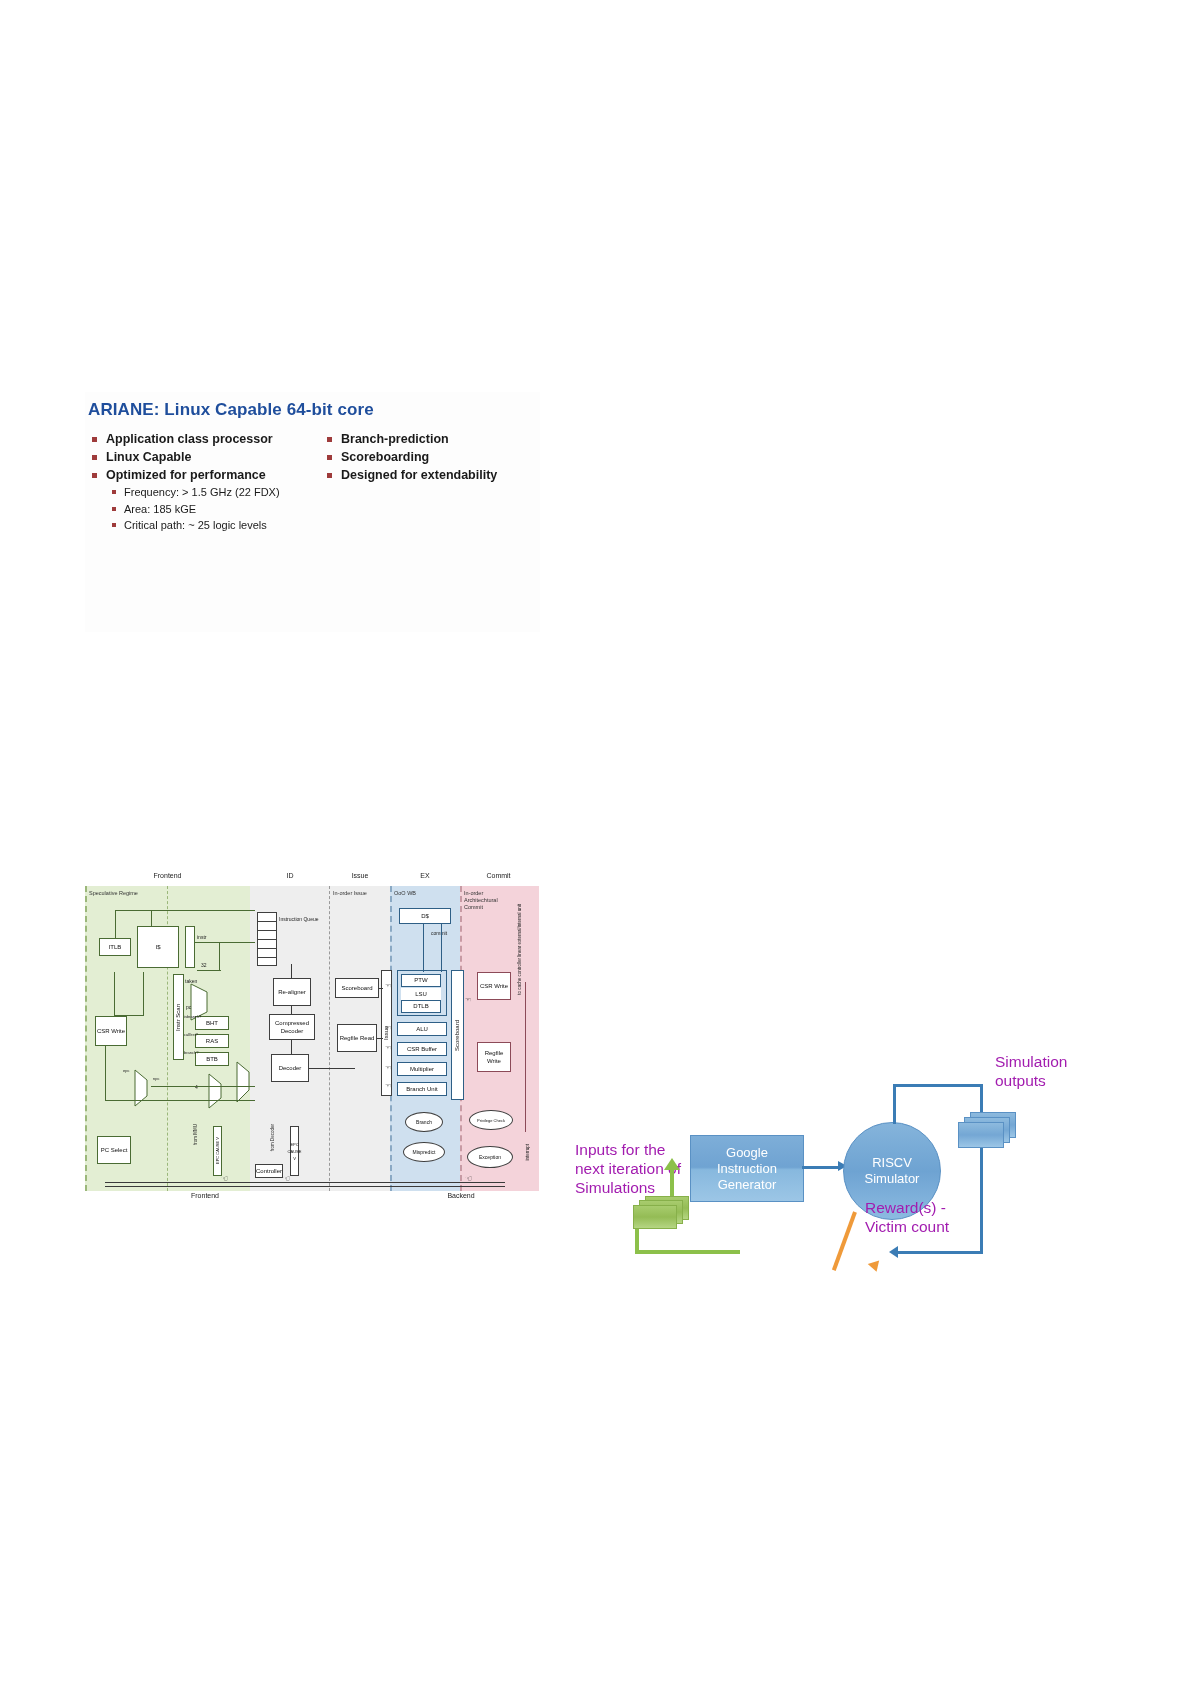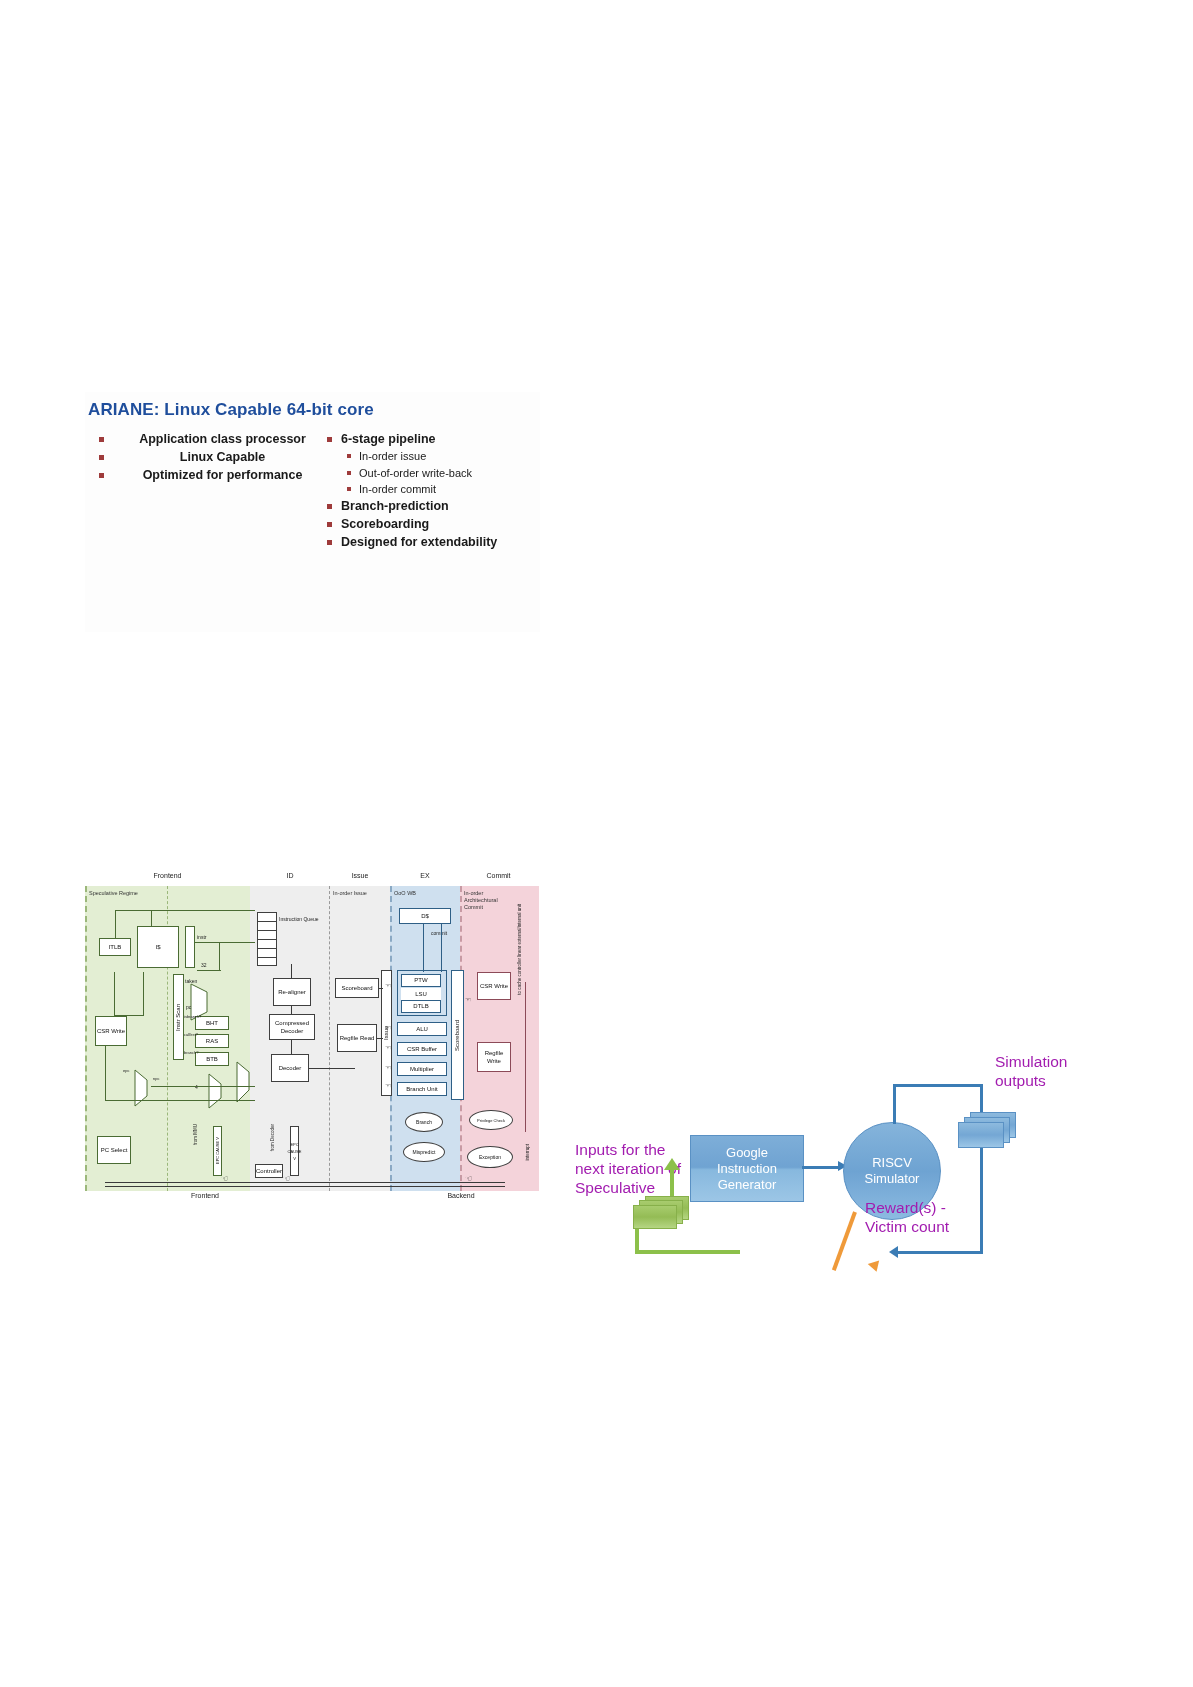--- a/index.html
+++ b/index.html
@@ -3,21 +3,21 @@
 <meta charset="utf-8">
 <style>
   html,body{margin:0;padding:0;background:#ffffff;}
   body{width:1193px;height:1687px;position:relative;font-family:"Liberation Sans",sans-serif;}
 
   
   #ariane-block{position:absolute;left:85px;top:392px;width:455px;height:240px;background:#fdfdfd;}
   #ariane-title{font-size:17px;font-weight:bold;color:#1f4e9c;letter-spacing:.1px;
                 position:absolute;left:3px;top:8px;white-space:nowrap;}
   .col{position:absolute;top:40px;}
-  #col-left{left:12px;width:235px;text-align:center;}
+  #col-left{left:5px;width:235px;}
   #col-right{left:240px;width:215px;}
   ul.lv1{list-style:none;margin:0;padding:0;}
   li.b1{position:relative;padding-left:16px;font-size:12.5px;font-weight:bold;color:#1a1a1a;margin-bottom:3px;line-height:15px;}
   li.b1>.sq{position:absolute;left:2px;top:5px;width:5px;height:5px;background:#9e3b3b;}
   ul.lv2{list-style:none;margin:2px 0 3px 0;padding:0;}
   li.b2{position:relative;padding-left:18px;font-size:11px;font-weight:normal;color:#1a1a1a;margin-bottom:2.5px;line-height:14px;}
   li.b2>.sq{position:absolute;left:6px;top:5px;width:4px;height:4px;background:#9e3b3b;}
 
   
   #arch{position:absolute;left:85px;top:872px;width:452px;height:335px;background:#ffffff;
@@ -86,35 +86,31 @@
         <span class="sq"></span>
         <span>Application class processor</span>
       </li>
       <li class="b1">
         <span class="sq"></span>
         <span>Linux Capable</span>
       </li>
       <li class="b1">
         <span class="sq"></span>
         <span>Optimized for performance</span>
+        <ul class="lv2">
+          <li class="b2"><span class="sq"></span><span>Frequency: &gt; 1.5 GHz (22 FDX)</span></li>
+          <li class="b2"><span class="sq"></span><span>Area: 185 kGE</span></li>
+          <li class="b2"><span class="sq"></span><span>Critical path: ~ 25 logic levels</span></li>
+        </ul>
       </li>
     </ul>
   </div>
 
   <div class="col" id="col-right">
     <ul class="lv1">
-      <li class="b1">
-        <span class="sq"></span>
-        <span>6-stage pipeline</span>
-        <ul class="lv2">
-          <li class="b2"><span class="sq"></span><span>In-order issue</span></li>
-          <li class="b2"><span class="sq"></span><span>Out-of-order write-back</span></li>
-          <li class="b2"><span class="sq"></span><span>In-order commit</span></li>
-        </ul>
-      </li>
       <li class="b1">
         <span class="sq"></span>
         <span>Branch-prediction</span>
       </li>
       <li class="b1">
         <span class="sq"></span>
         <span>Scoreboarding</span>
       </li>
       <li class="b1">
         <span class="sq"></span>
@@ -271,21 +267,21 @@
     <div class="wire k" style="left:20px;top:296px;width:400px;height:1px;"></div>
     <div class="wire k" style="left:20px;top:300px;width:400px;height:1px;"></div>
   </div>
 
   <div class="botband" style="left:0px;width:240px;">Frontend</div>
   <div class="botband" style="left:300px;width:152px;">Backend</div>
 </section>
 
 <section id="mlfig">
 
-  <div class="mtext" style="left:0px;top:110px;width:110px;">Inputs for the next iteration of Speculative</div>
+  <div class="mtext" style="left:0px;top:110px;width:110px;">Inputs for the next iteration of Simulations</div>
 
   <div class="mbox" style="left:115px;top:105px;width:112px;height:65px;">
     <span>Google</span>
     <span>Instruction</span>
     <span>Generator</span>
   </div>
 
   <div class="mwire blue" style="left:227px;top:136px;width:38px;height:3px;"></div>
   <div style="position:absolute;left:263px;top:131px;width:0;height:0;border-left:9px solid #3b7cb5;border-top:5px solid transparent;border-bottom:5px solid transparent;"></div>
 

